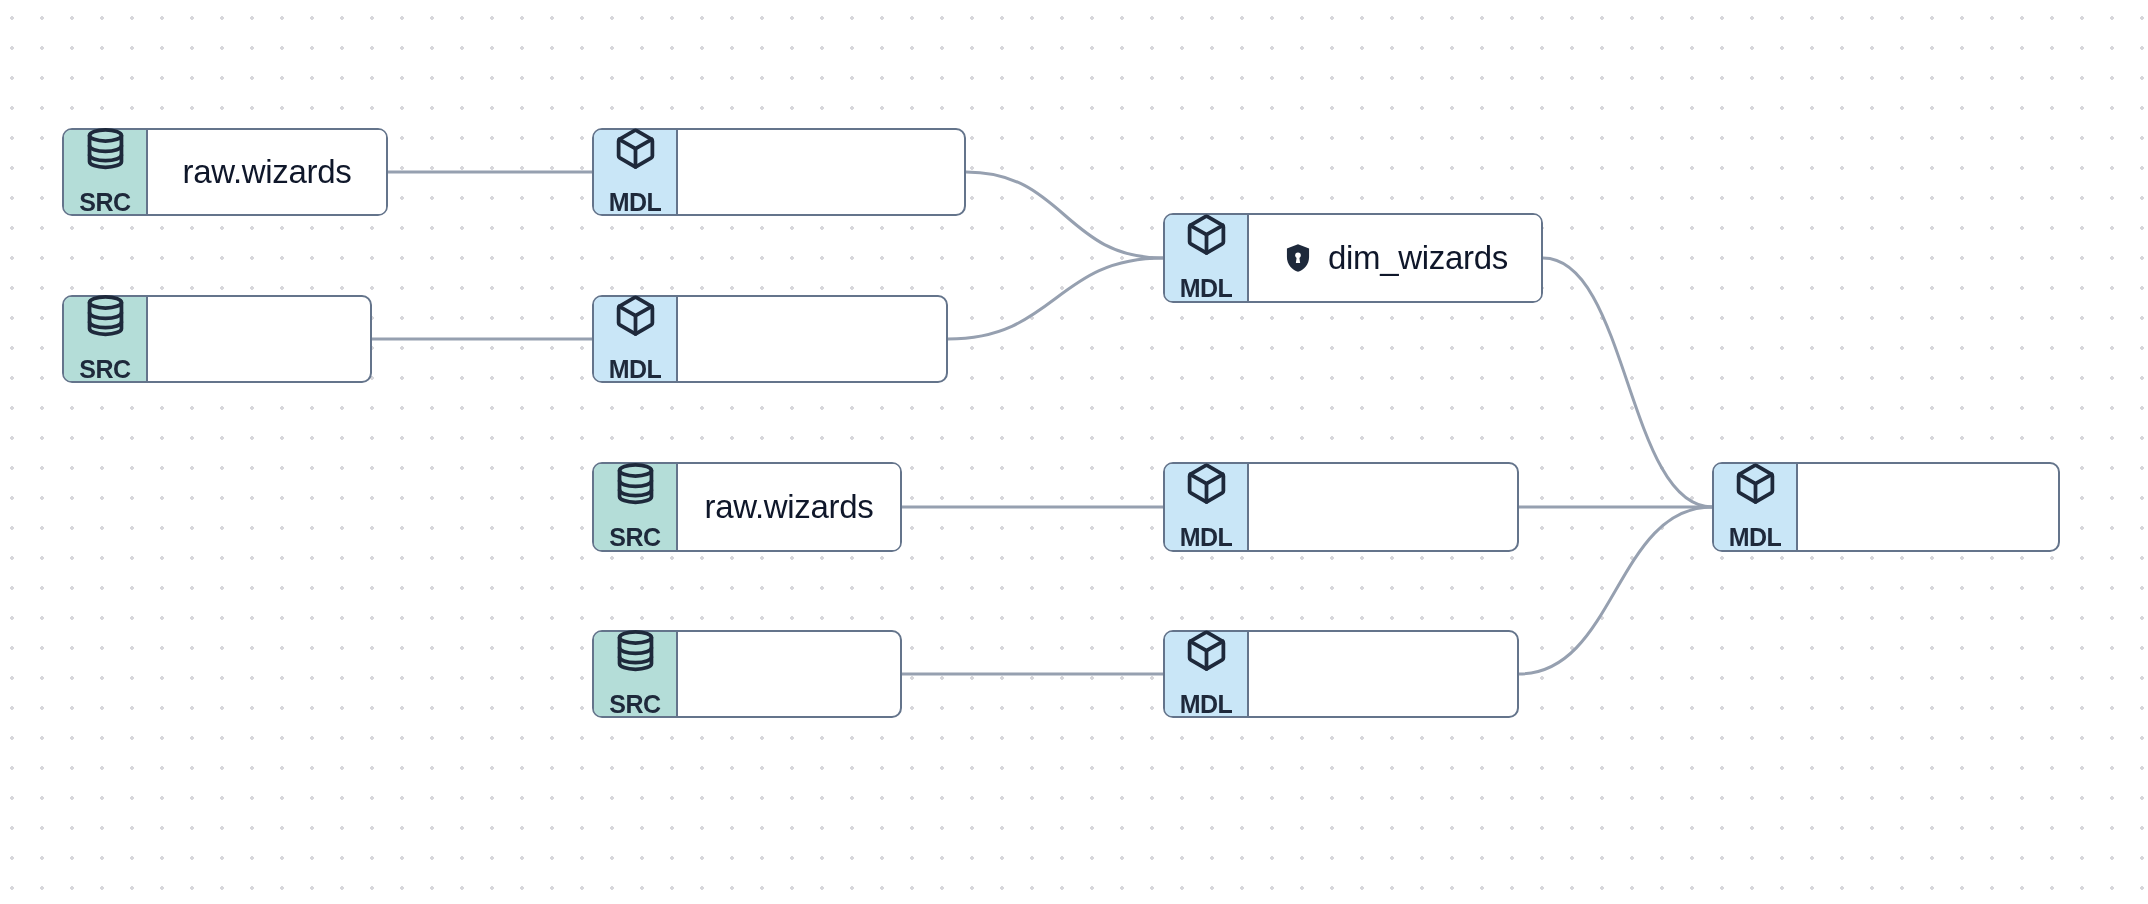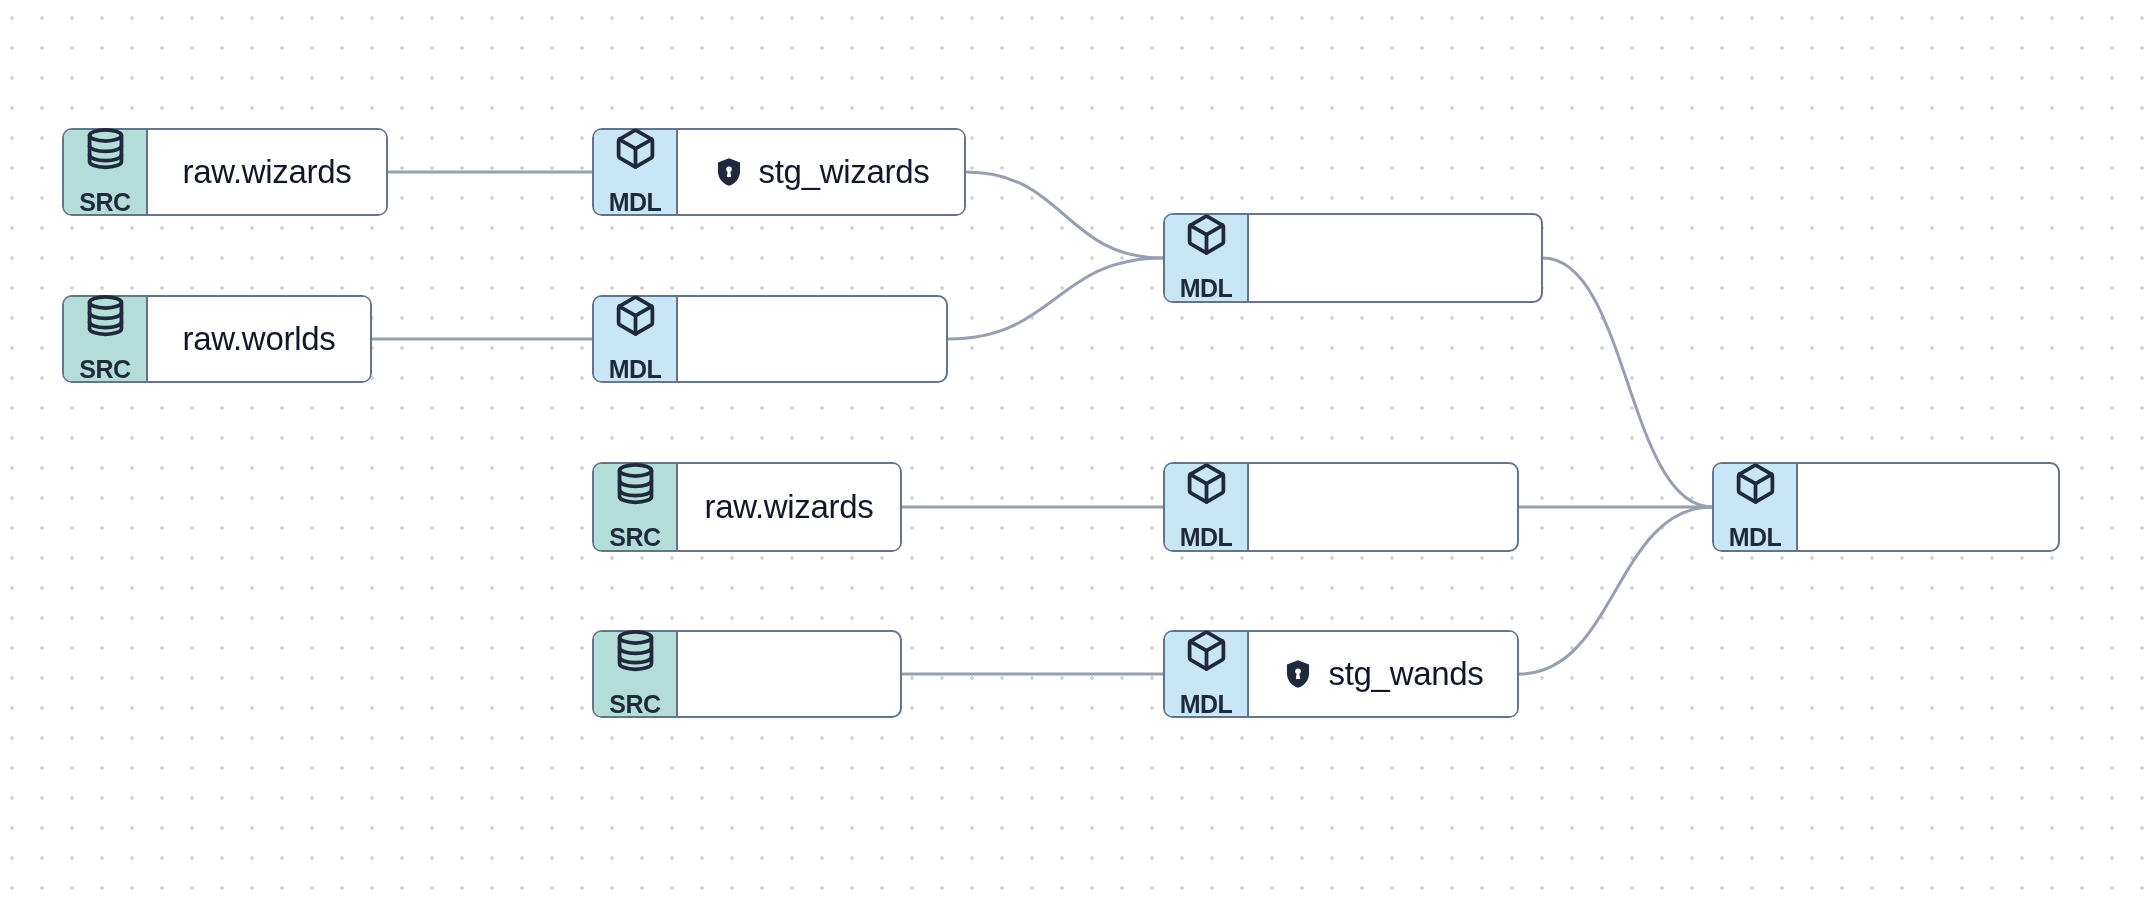--- a/index.html
+++ b/index.html
@@ -116,69 +116,65 @@
       <span class="type-icon">
             <svg viewBox="0 0 24 24" fill="none" stroke="#1e293b" stroke-width="2" stroke-linecap="round" stroke-linejoin="round">
               <ellipse cx="12" cy="5" rx="8.5" ry="3"></ellipse>
               <path d="M3.5 5v14c0 1.66 3.8 3 8.5 3s8.5-1.34 8.5-3V5"></path>
               <path d="M3.5 10.5c0 1.66 3.8 3 8.5 3s8.5-1.34 8.5-3"></path>
               <path d="M3.5 15.5c0 1.66 3.8 3 8.5 3s8.5-1.34 8.5-3"></path>
             </svg>
           </span>
       <span class="type-label">SRC</span>
     </div>
-    <div class="node-body">
-
-      <span class="node-name">raw.worlds</span>
-    </div>
   </div>
       <div class="node has-shield" style="left: 592px; top: 128px; width: 374px; height: 88px;">
+    <div class="type-badge" style="background: rgb(201, 230, 247);">
+      <span class="type-icon">
+            <svg viewBox="0 0 24 24" fill="none" stroke="#1e293b" stroke-width="2" stroke-linecap="round" stroke-linejoin="round">
+              <path d="M21 16V8a1.2 1.2 0 0 0-.6-1.04l-7.8-4.5a1.2 1.2 0 0 0-1.2 0l-7.8 4.5A1.2 1.2 0 0 0 3 8v8a1.2 1.2 0 0 0 .6 1.04l7.8 4.5a1.2 1.2 0 0 0 1.2 0l7.8-4.5A1.2 1.2 0 0 0 21 16Z"></path>
+              <path d="M3.3 7.1 12 12.1l8.7-5"></path>
+              <path d="M12 21.9v-9.8"></path>
+            </svg>
+          </span>
+      <span class="type-label">MDL</span>
+    </div>
+  </div>
+      <div class="node has-shield" style="left: 592px; top: 295px; width: 356px; height: 88px;">
+    <div class="type-badge" style="background: rgb(201, 230, 247);">
+      <span class="type-icon">
+            <svg viewBox="0 0 24 24" fill="none" stroke="#1e293b" stroke-width="2" stroke-linecap="round" stroke-linejoin="round">
+              <path d="M21 16V8a1.2 1.2 0 0 0-.6-1.04l-7.8-4.5a1.2 1.2 0 0 0-1.2 0l-7.8 4.5A1.2 1.2 0 0 0 3 8v8a1.2 1.2 0 0 0 .6 1.04l7.8 4.5a1.2 1.2 0 0 0 1.2 0l7.8-4.5A1.2 1.2 0 0 0 21 16Z"></path>
+              <path d="M3.3 7.1 12 12.1l8.7-5"></path>
+              <path d="M12 21.9v-9.8"></path>
+            </svg>
+          </span>
+      <span class="type-label">MDL</span>
+    </div>
+  </div>
+      <div class="node has-shield" style="left: 1163px; top: 213px; width: 380px; height: 90px;">
     <div class="type-badge" style="background: rgb(201, 230, 247);">
       <span class="type-icon">
             <svg viewBox="0 0 24 24" fill="none" stroke="#1e293b" stroke-width="2" stroke-linecap="round" stroke-linejoin="round">
               <path d="M21 16V8a1.2 1.2 0 0 0-.6-1.04l-7.8-4.5a1.2 1.2 0 0 0-1.2 0l-7.8 4.5A1.2 1.2 0 0 0 3 8v8a1.2 1.2 0 0 0 .6 1.04l7.8 4.5a1.2 1.2 0 0 0 1.2 0l7.8-4.5A1.2 1.2 0 0 0 21 16Z"></path>
               <path d="M3.3 7.1 12 12.1l8.7-5"></path>
               <path d="M12 21.9v-9.8"></path>
             </svg>
           </span>
       <span class="type-label">MDL</span>
     </div>
     <div class="node-body">
       <span class="shield">
             <svg viewBox="0 0 24 24">
               <path fill="#1e293b" d="M12 1.7 20.3 4.8v6.4c0 5.6-3.8 9.7-8.3 11.1C7.5 20.9 3.7 16.8 3.7 11.2V4.8Z"></path>
               <circle cx="12" cy="9.9" r="2.1" fill="#ffffff"></circle>
               <path fill="#ffffff" d="M11 11.6h2l.6 4.1h-3.2z"></path>
             </svg>
           </span>
-      <span class="node-name">stg_wizards</span>
-    </div>
-  </div>
-      <div class="node has-shield" style="left: 592px; top: 295px; width: 356px; height: 88px;">
-    <div class="type-badge" style="background: rgb(201, 230, 247);">
-      <span class="type-icon">
-            <svg viewBox="0 0 24 24" fill="none" stroke="#1e293b" stroke-width="2" stroke-linecap="round" stroke-linejoin="round">
-              <path d="M21 16V8a1.2 1.2 0 0 0-.6-1.04l-7.8-4.5a1.2 1.2 0 0 0-1.2 0l-7.8 4.5A1.2 1.2 0 0 0 3 8v8a1.2 1.2 0 0 0 .6 1.04l7.8 4.5a1.2 1.2 0 0 0 1.2 0l7.8-4.5A1.2 1.2 0 0 0 21 16Z"></path>
-              <path d="M3.3 7.1 12 12.1l8.7-5"></path>
-              <path d="M12 21.9v-9.8"></path>
-            </svg>
-          </span>
-      <span class="type-label">MDL</span>
-    </div>
-  </div>
-      <div class="node has-shield" style="left: 1163px; top: 213px; width: 380px; height: 90px;">
-    <div class="type-badge" style="background: rgb(201, 230, 247);">
-      <span class="type-icon">
-            <svg viewBox="0 0 24 24" fill="none" stroke="#1e293b" stroke-width="2" stroke-linecap="round" stroke-linejoin="round">
-              <path d="M21 16V8a1.2 1.2 0 0 0-.6-1.04l-7.8-4.5a1.2 1.2 0 0 0-1.2 0l-7.8 4.5A1.2 1.2 0 0 0 3 8v8a1.2 1.2 0 0 0 .6 1.04l7.8 4.5a1.2 1.2 0 0 0 1.2 0l7.8-4.5A1.2 1.2 0 0 0 21 16Z"></path>
-              <path d="M3.3 7.1 12 12.1l8.7-5"></path>
-              <path d="M12 21.9v-9.8"></path>
-            </svg>
-          </span>
-      <span class="type-label">MDL</span>
+      <span class="node-name">dim_wizards</span>
     </div>
   </div>
       <div class="node" style="left: 592px; top: 462px; width: 310px; height: 90px;">
     <div class="type-badge" style="background: rgb(180, 221, 216);">
       <span class="type-icon">
             <svg viewBox="0 0 24 24" fill="none" stroke="#1e293b" stroke-width="2" stroke-linecap="round" stroke-linejoin="round">
               <ellipse cx="12" cy="5" rx="8.5" ry="3"></ellipse>
               <path d="M3.5 5v14c0 1.66 3.8 3 8.5 3s8.5-1.34 8.5-3V5"></path>
               <path d="M3.5 10.5c0 1.66 3.8 3 8.5 3s8.5-1.34 8.5-3"></path>
               <path d="M3.5 15.5c0 1.66 3.8 3 8.5 3s8.5-1.34 8.5-3"></path>
@@ -220,30 +216,20 @@
     <div class="type-badge" style="background: rgb(201, 230, 247);">
       <span class="type-icon">
             <svg viewBox="0 0 24 24" fill="none" stroke="#1e293b" stroke-width="2" stroke-linecap="round" stroke-linejoin="round">
               <path d="M21 16V8a1.2 1.2 0 0 0-.6-1.04l-7.8-4.5a1.2 1.2 0 0 0-1.2 0l-7.8 4.5A1.2 1.2 0 0 0 3 8v8a1.2 1.2 0 0 0 .6 1.04l7.8 4.5a1.2 1.2 0 0 0 1.2 0l7.8-4.5A1.2 1.2 0 0 0 21 16Z"></path>
               <path d="M3.3 7.1 12 12.1l8.7-5"></path>
               <path d="M12 21.9v-9.8"></path>
             </svg>
           </span>
       <span class="type-label">MDL</span>
     </div>
-    <div class="node-body">
-      <span class="shield">
-            <svg viewBox="0 0 24 24">
-              <path fill="#1e293b" d="M12 1.7 20.3 4.8v6.4c0 5.6-3.8 9.7-8.3 11.1C7.5 20.9 3.7 16.8 3.7 11.2V4.8Z"></path>
-              <circle cx="12" cy="9.9" r="2.1" fill="#ffffff"></circle>
-              <path fill="#ffffff" d="M11 11.6h2l.6 4.1h-3.2z"></path>
-            </svg>
-          </span>
-      <span class="node-name">stg_wands</span>
-    </div>
   </div>
       <div class="node has-shield" style="left: 1712px; top: 462px; width: 348px; height: 90px;">
     <div class="type-badge" style="background: rgb(201, 230, 247);">
       <span class="type-icon">
             <svg viewBox="0 0 24 24" fill="none" stroke="#1e293b" stroke-width="2" stroke-linecap="round" stroke-linejoin="round">
               <path d="M21 16V8a1.2 1.2 0 0 0-.6-1.04l-7.8-4.5a1.2 1.2 0 0 0-1.2 0l-7.8 4.5A1.2 1.2 0 0 0 3 8v8a1.2 1.2 0 0 0 .6 1.04l7.8 4.5a1.2 1.2 0 0 0 1.2 0l7.8-4.5A1.2 1.2 0 0 0 21 16Z"></path>
               <path d="M3.3 7.1 12 12.1l8.7-5"></path>
               <path d="M12 21.9v-9.8"></path>
             </svg>
           </span>

